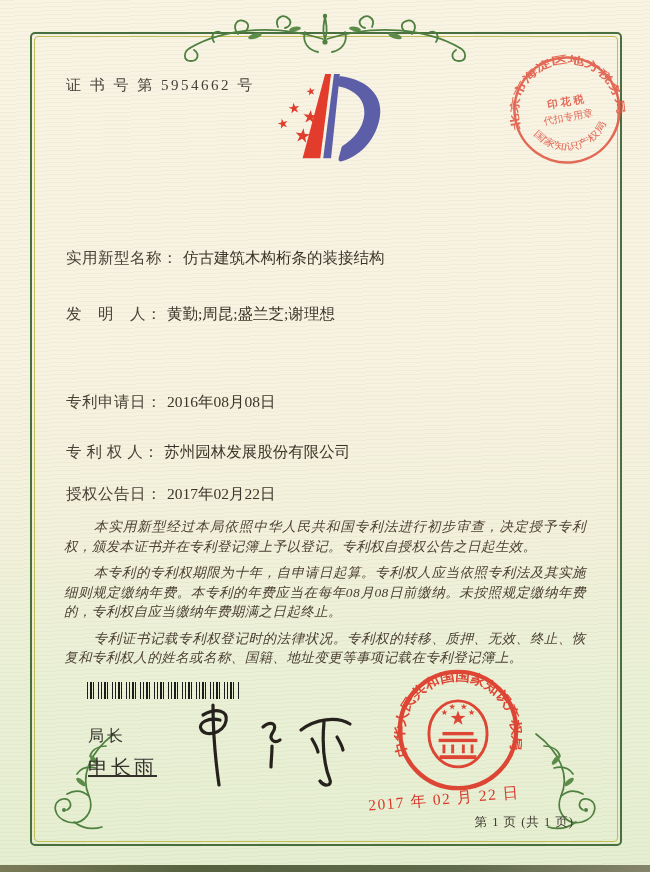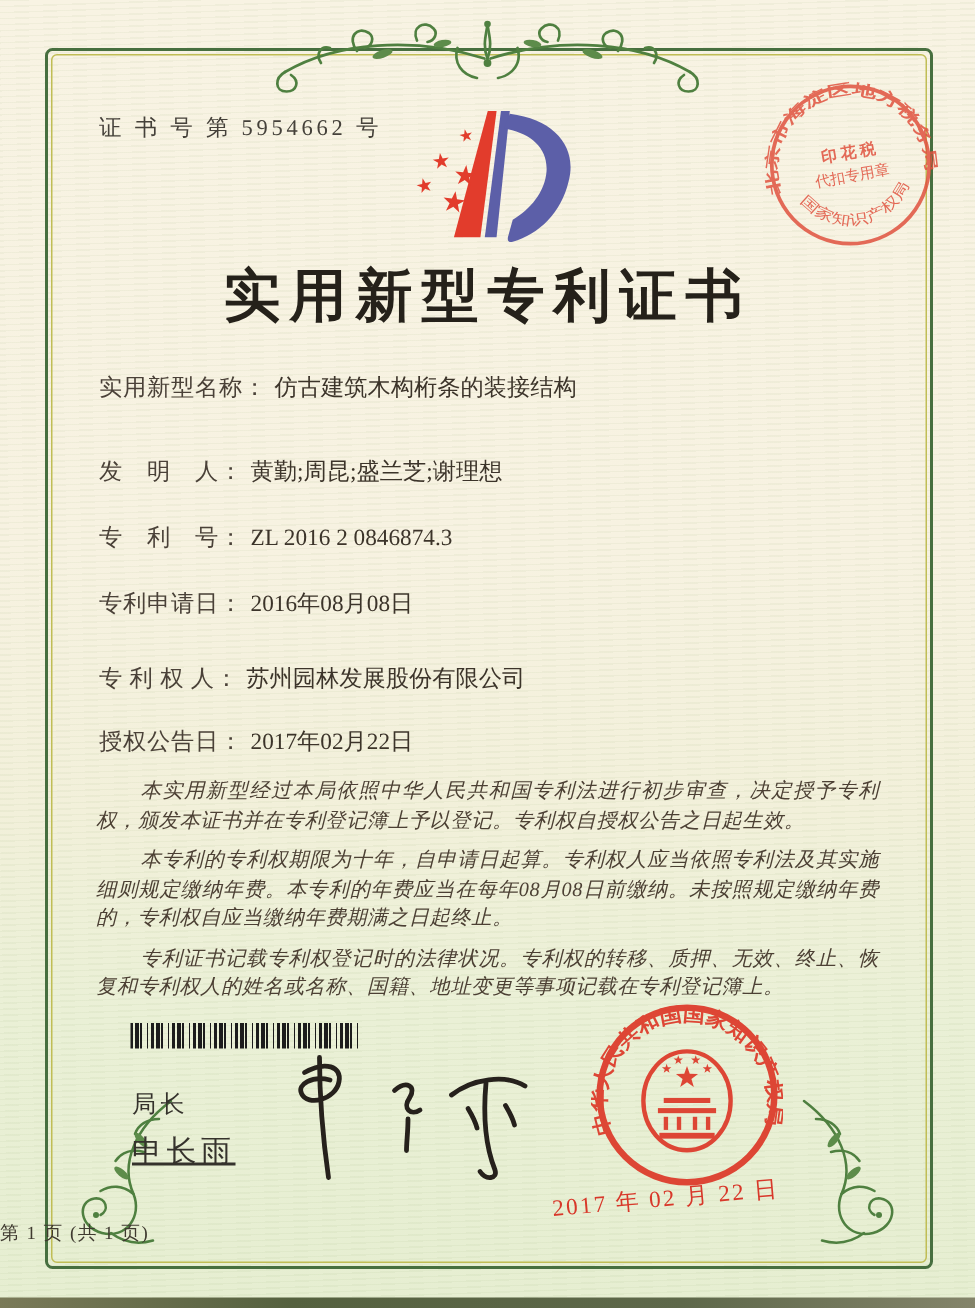--- a/index.html
+++ b/index.html
@@ -45,21 +45,21 @@
        #1c1c1c 11px 12px,transparent 12px 14px);}
   .director-title{position:absolute;left:88px;top:726px;font-size:16px;letter-spacing:3px;
      color:#35322c;font-family:"Liberation Sans","DejaVu Sans",sans-serif;}
   .director-name{position:absolute;left:88px;top:754px;font-size:20px;letter-spacing:3px;
      color:#35322c;font-family:"Liberation Sans","DejaVu Sans",sans-serif;text-decoration:underline;}
   .signature{position:absolute;left:175px;top:698px;width:180px;height:92px;}
   .seal{position:absolute;left:394px;top:666px;width:128px;height:128px;}
   .seal-date{position:absolute;left:368px;top:789px;font-size:15.5px;letter-spacing:1.5px;
      color:#d8382a;transform:rotate(-5deg);white-space:nowrap;}
   .tax-stamp{position:absolute;left:505px;top:48px;width:124px;height:124px;}
-  .footer{position:absolute;left:0;top:814px;width:574px;text-align:left;
+  .footer{position:absolute;left:0;top:814px;width:574px;text-align:right;
      font-size:12.5px;letter-spacing:1px;color:#3f3a30;}
   
   .ornament-top{position:absolute;left:180px;top:12px;width:290px;height:58px;}
   .flourish{position:absolute;width:82px;height:106px;}
   .flourish.left{left:34px;top:730px;}
   .flourish.right{left:534px;top:730px;transform:scaleX(-1);}
 </style>
 </head>
 <body>
 
@@ -138,30 +138,26 @@
         <textPath href="#taxTop" startOffset="2" textLength="182" lengthAdjust="spacingAndGlyphs">北京市海淀区地方税务局</textPath>
       </text>
       <text fill="#e0523f" font-size="10">
         <textPath href="#taxBottom" startOffset="0" textLength="92" lengthAdjust="spacingAndGlyphs">国家知识产权局</textPath>
       </text>
       <text x="65" y="60" text-anchor="middle" fill="#e0523f" font-size="11" font-weight="bold">印 花 税</text>
       <text x="65" y="76" text-anchor="middle" fill="#e0523f" font-size="10.5">代扣专用章</text>
     </g>
   </svg>
 
-  <div class="title">实用新型专利证书</div>
 
   <div class="field f2">
     <span class="lab">发　明　人：</span><span class="val">黄勤;周昆;盛兰芝;谢理想</span>
   </div>
   <div class="field f1">
     <span class="lab">实用新型名称：</span><span class="val">仿古建筑木构桁条的装接结构</span>
-  </div>
-  <div class="field f3">
-    <span class="lab">专　利　号：</span><span class="val">ZL 2016 2 0846874.3</span>
   </div>
   <div class="field f4">
     <span class="lab">专利申请日：</span><span class="val">2016年08月08日</span>
   </div>
   <div class="field f5">
     <span class="lab">专 利 权 人：</span><span class="val">苏州园林发展股份有限公司</span>
   </div>
   <div class="field f6">
     <span class="lab">授权公告日：</span><span class="val">2017年02月22日</span>
   </div>

